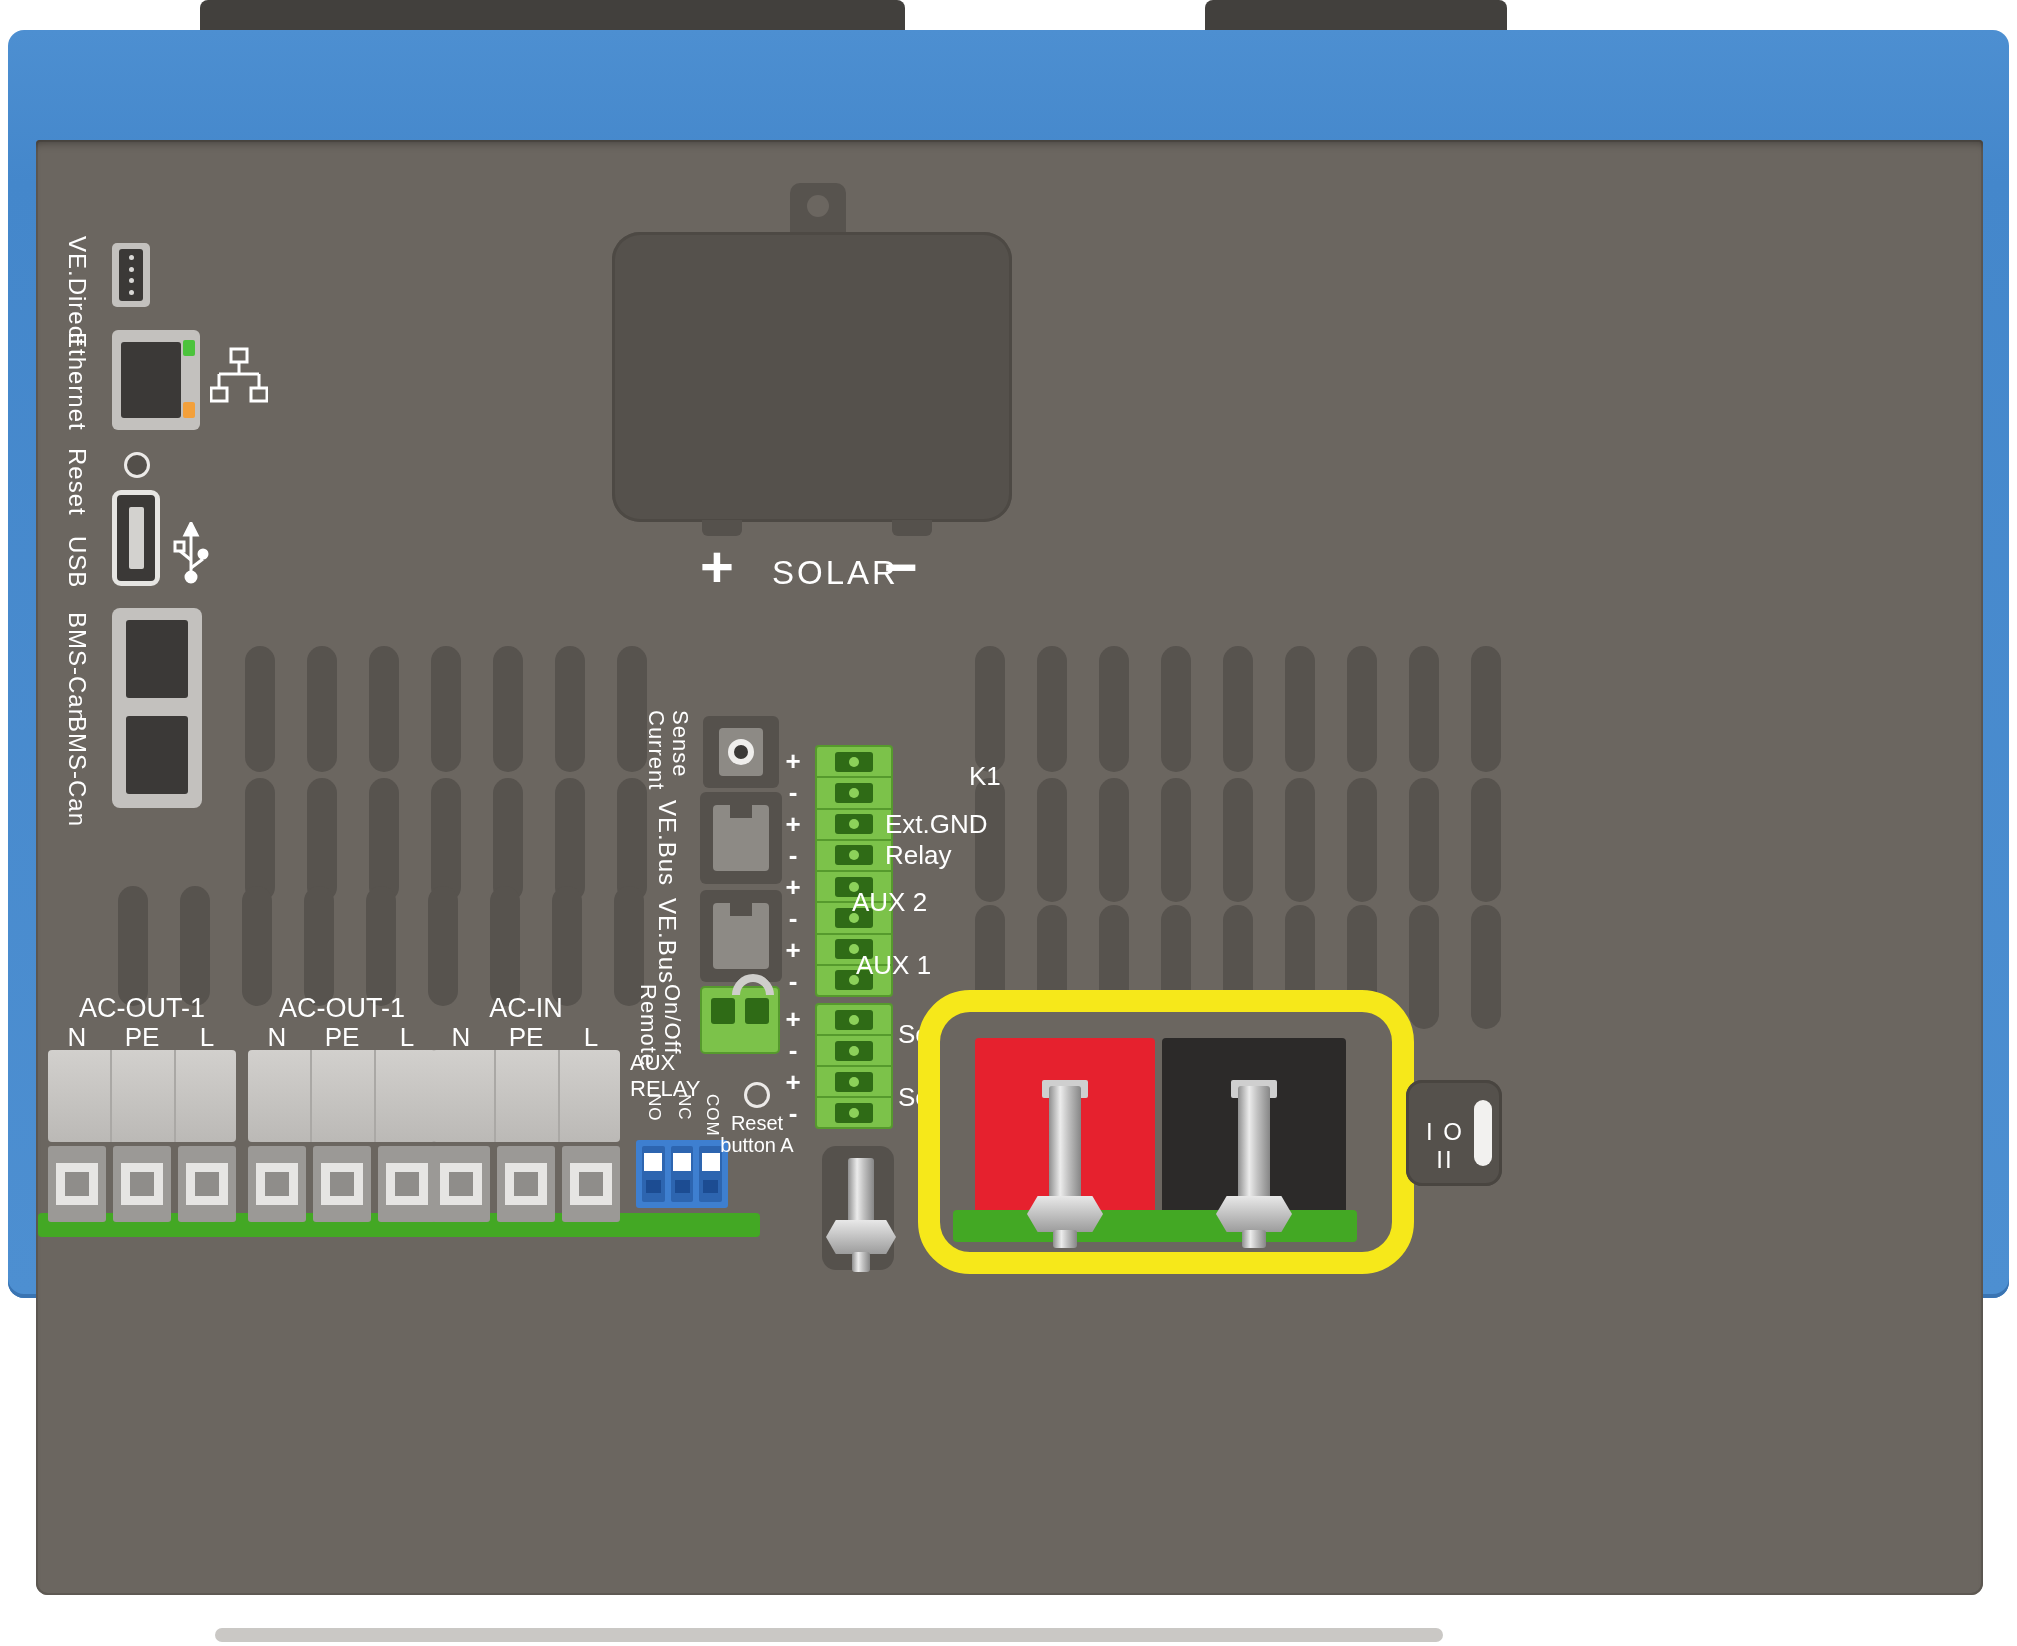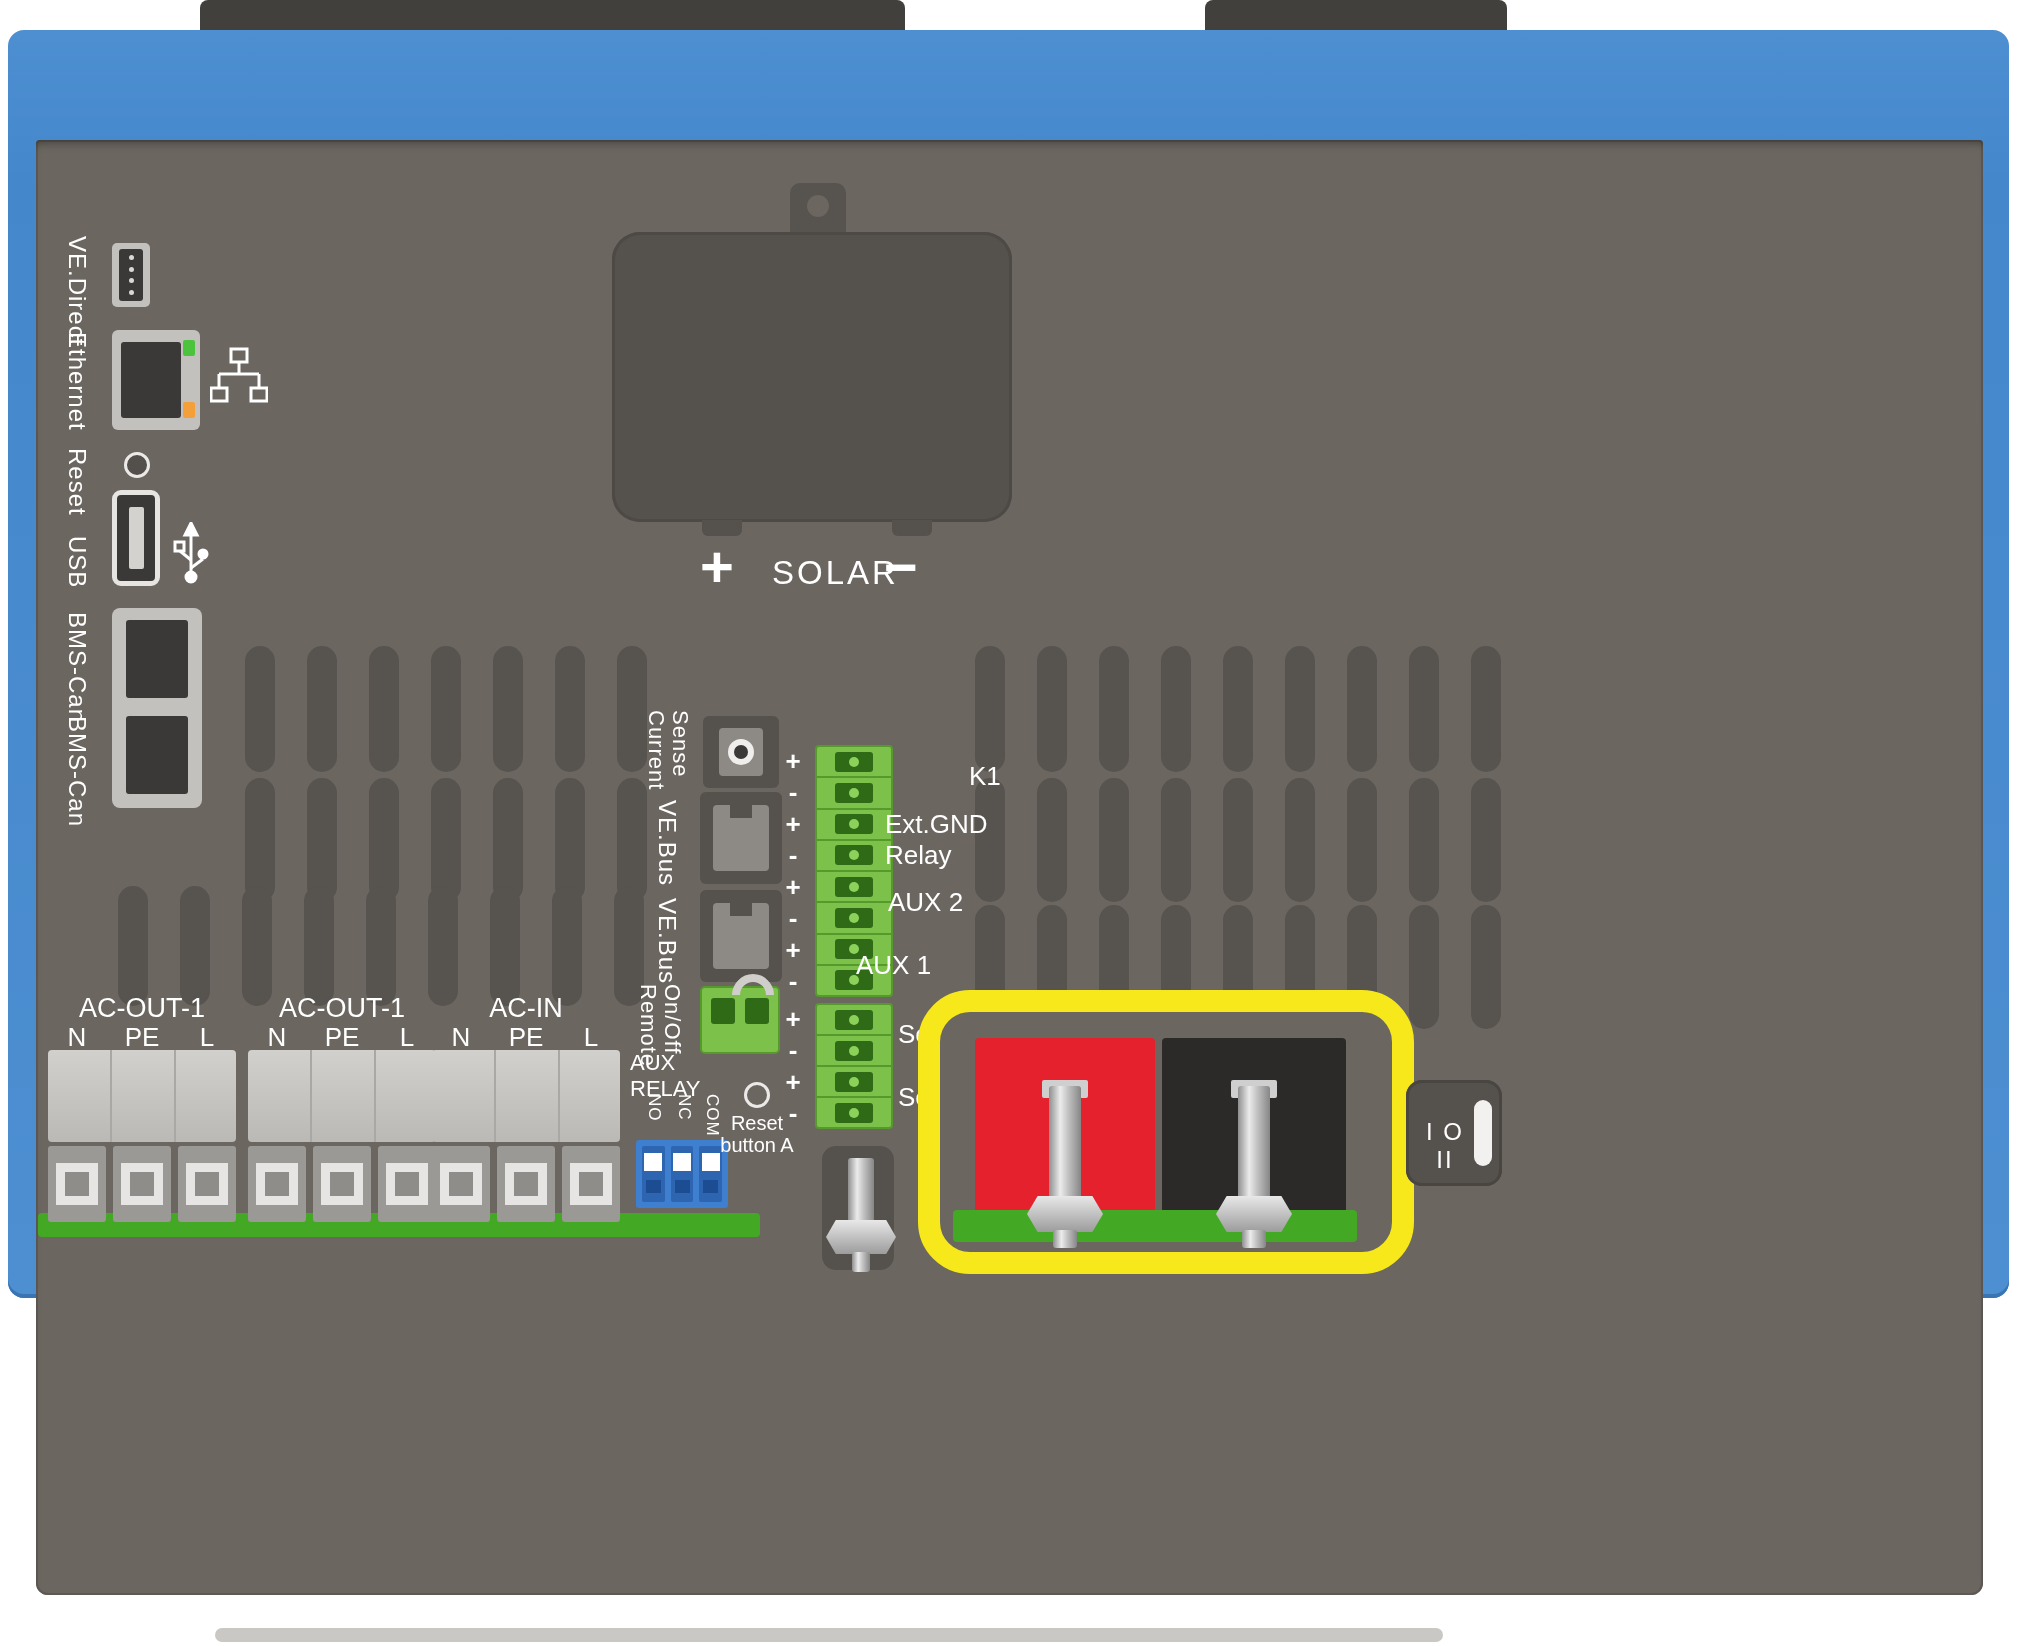--- a/index.html
+++ b/index.html
@@ -375,21 +375,21 @@
   <span class="pol" style="top:934px">+</span>
   <span class="pol" style="top:965px">-</span>
   <span class="pol" style="top:1003px">+</span>
   <span class="pol" style="top:1034px">-</span>
   <span class="pol" style="top:1066px">+</span>
   <span class="pol" style="top:1097px">-</span>
 
   <div class="label" style="left:969px;top:761px">K1</div>
   <div class="label pre" style="left:885px;top:809px;width:120px">Ext.GND
 Relay</div>
-  <div class="label" style="left:888px;top:887px">AUX 2</div>
+  <div class="label" style="left:852px;top:887px">AUX 2</div>
   <div class="label" style="left:856px;top:950px">AUX 1</div>
   <div class="label" style="left:898px;top:1019px">Sense</div>
   <div class="label" style="left:898px;top:1082px">Sense</div>
 
   <div class="pcb" style="left:38px;top:1213px;width:722px;height:24px"></div>
 
   <div class="ac-group" style="left:48px">
     <div class="ac-title">AC-OUT-1</div>
     <div class="ac-pins">
       <span>N</span>

